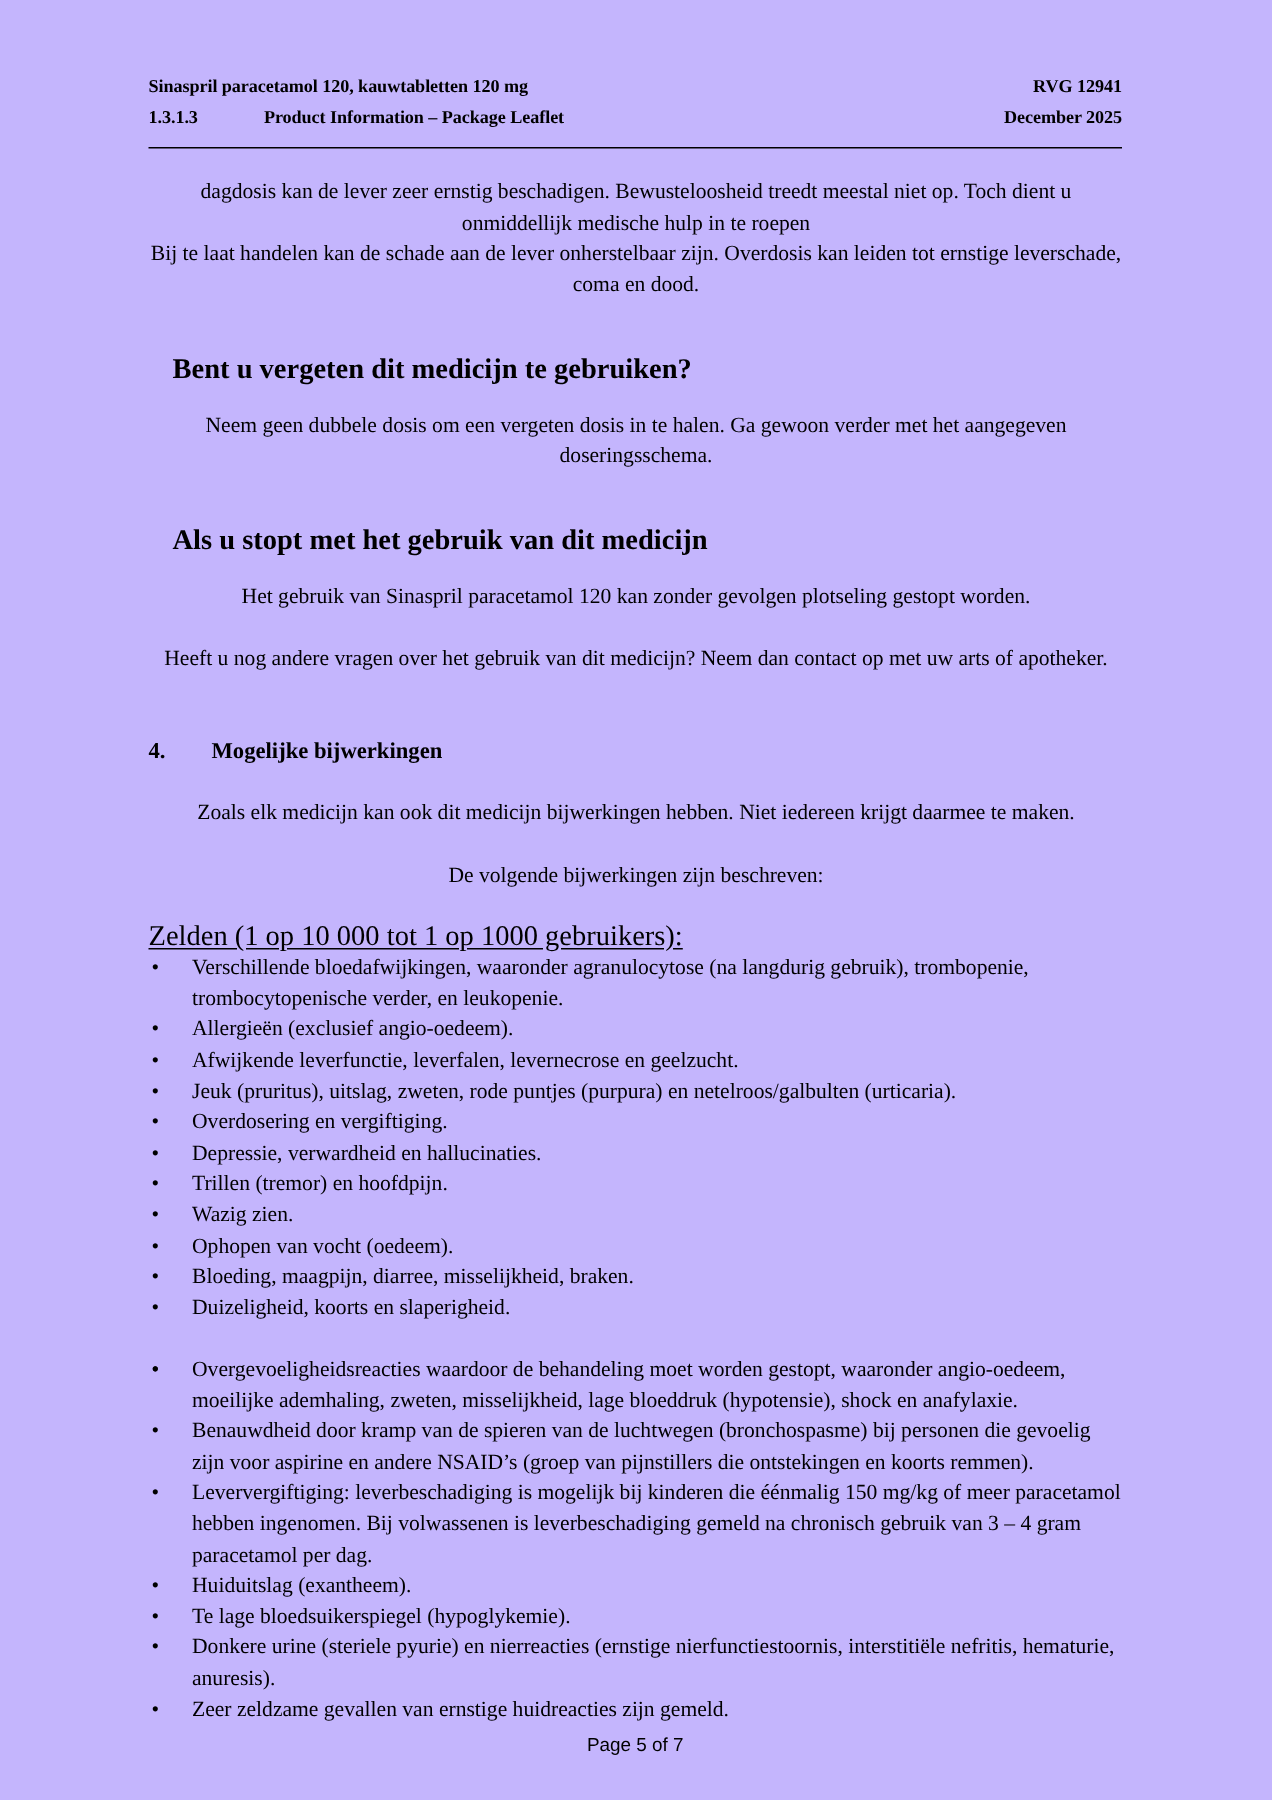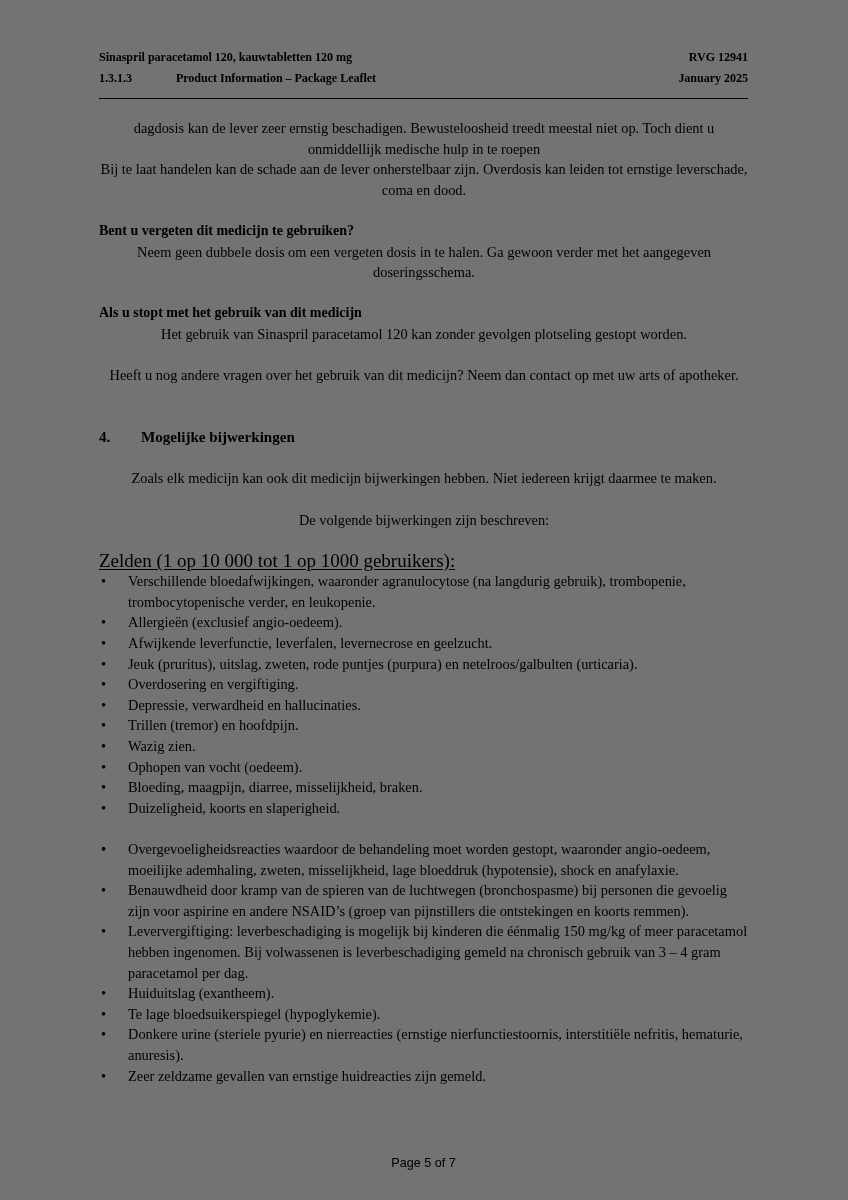--- a/index.html
+++ b/index.html
@@ -14,21 +14,21 @@
     font-family: "Liberation Serif", "DejaVu Serif", serif;
     color: #000000;
     overflow: hidden;
   }
 
   .page {
     position: absolute;
     left: 0; top: 0;
     width: 848px;
     height: 1200px;
-    background: #737373;
+    background: #c4b5fd;
   }
 
   
   .header {
     position: absolute;
     left: 99px;
     top: 47px;
     width: 649px;
   }
   .header-row {
@@ -70,23 +70,23 @@
 
   p.para {
     margin: 0;
     font-size: 14.4px;
     line-height: 20.6px;
     text-align: center;
   }
 
   .bold-head {
     font-weight: bold;
-    font-size: 14px;
-    line-height: 20.6px;
-    margin: 0;
+    font-size: 19px;
+    line-height: 20.6px;
+    margin: 16px;
   }
 
   .gap-sm { height: 20.6px; }
   .gap-lg { height: 41px; }
 
   
   .section-head {
     display: flex;
     font-weight: bold;
     font-size: 15.1px;
@@ -153,21 +153,21 @@
 
   <div class="header">
     <div class="header-row">
       <span class="hdr-left">Sinaspril paracetamol 120, kauwtabletten 120 mg</span>
       <span class="hdr-mid"></span>
       <span class="hdr-right">RVG 12941</span>
     </div>
     <div class="header-row">
       <span class="hdr-left">1.3.1.3</span>
       <span class="hdr-mid">Product Information – Package Leaflet</span>
-      <span class="hdr-right">January 2025</span>
+      <span class="hdr-right">December 2025</span>
     </div>
   </div>
   <div class="header-rule"></div>
 
   <div class="content">
 
     <p class="para">dagdosis kan de lever zeer ernstig beschadigen. Bewusteloosheid treedt meestal niet op. Toch dient u onmiddellijk medische hulp in te roepen</p>
     <p class="para">Bij te laat handelen kan de schade aan de lever onherstelbaar zijn. Overdosis kan leiden tot ernstige leverschade, coma en dood.</p>
 
     <div class="gap-sm"></div>

